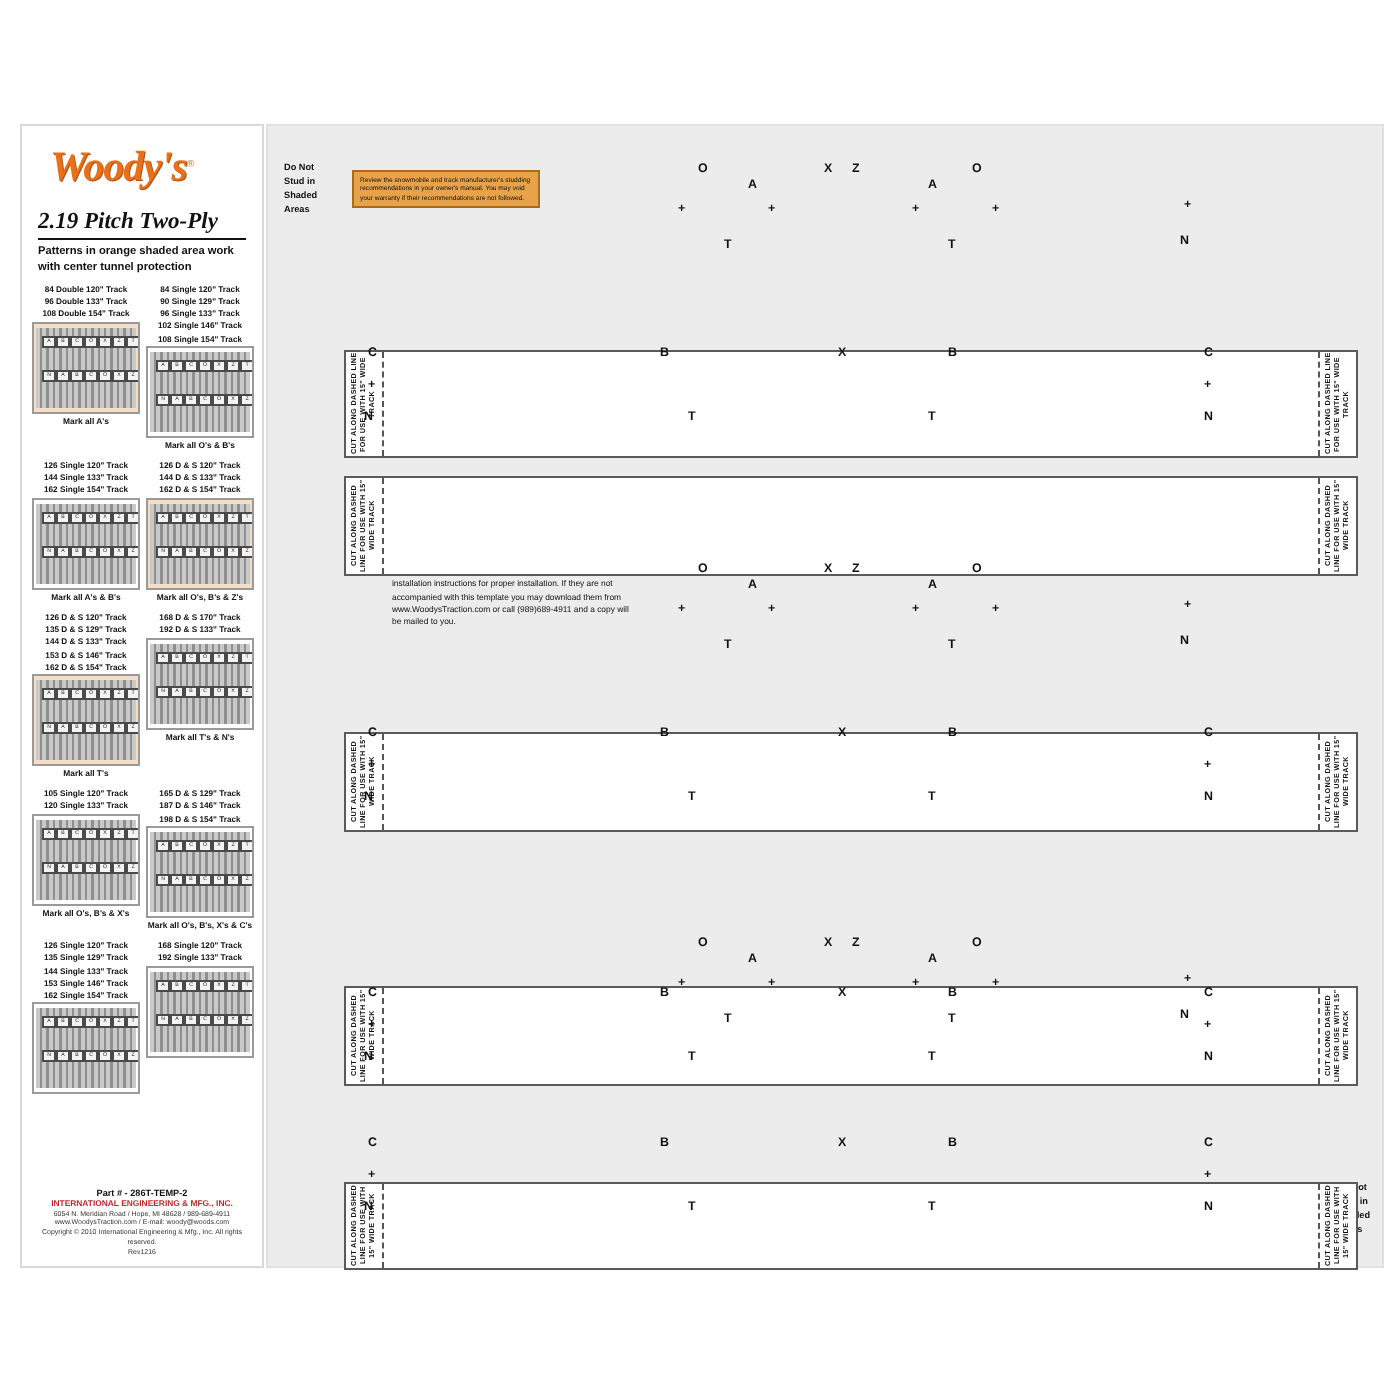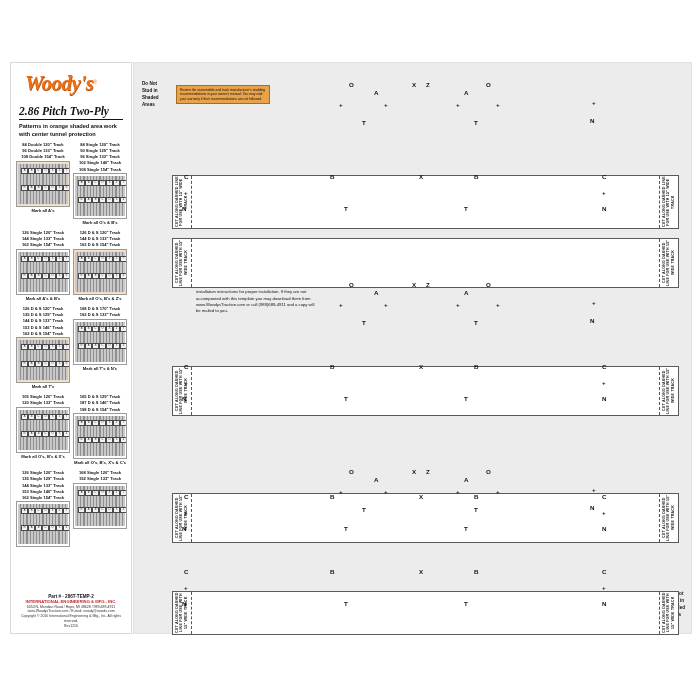--- a/index.html
+++ b/index.html
@@ -111,21 +111,21 @@
 <body>
 
 <div class="page">
 
   <div class="left-panel">
 
     <div class="logo">
       <span class="logo-text">Woody's</span><span class="logo-tm">®</span>
     </div>
 
-    <div class="title-pitch">2.86 Pitch Two-Ply</div>
+    <div class="title-pitch">2.19 Pitch Two-Ply</div>
     <div class="title-rule"></div>
     <div class="subtitle" style="white-space:pre-line;">Patterns in orange shaded area work
 with center tunnel protection</div>
 
     <div class="grid" id="grid">
         <div class="row">
           <div class="cell shaded">
             <div class="lbl">84 Double 120" Track<br>96 Double 133" Track<br>108 Double 154" Track</div>
             <div class="art">
               <div class="track"></div>

